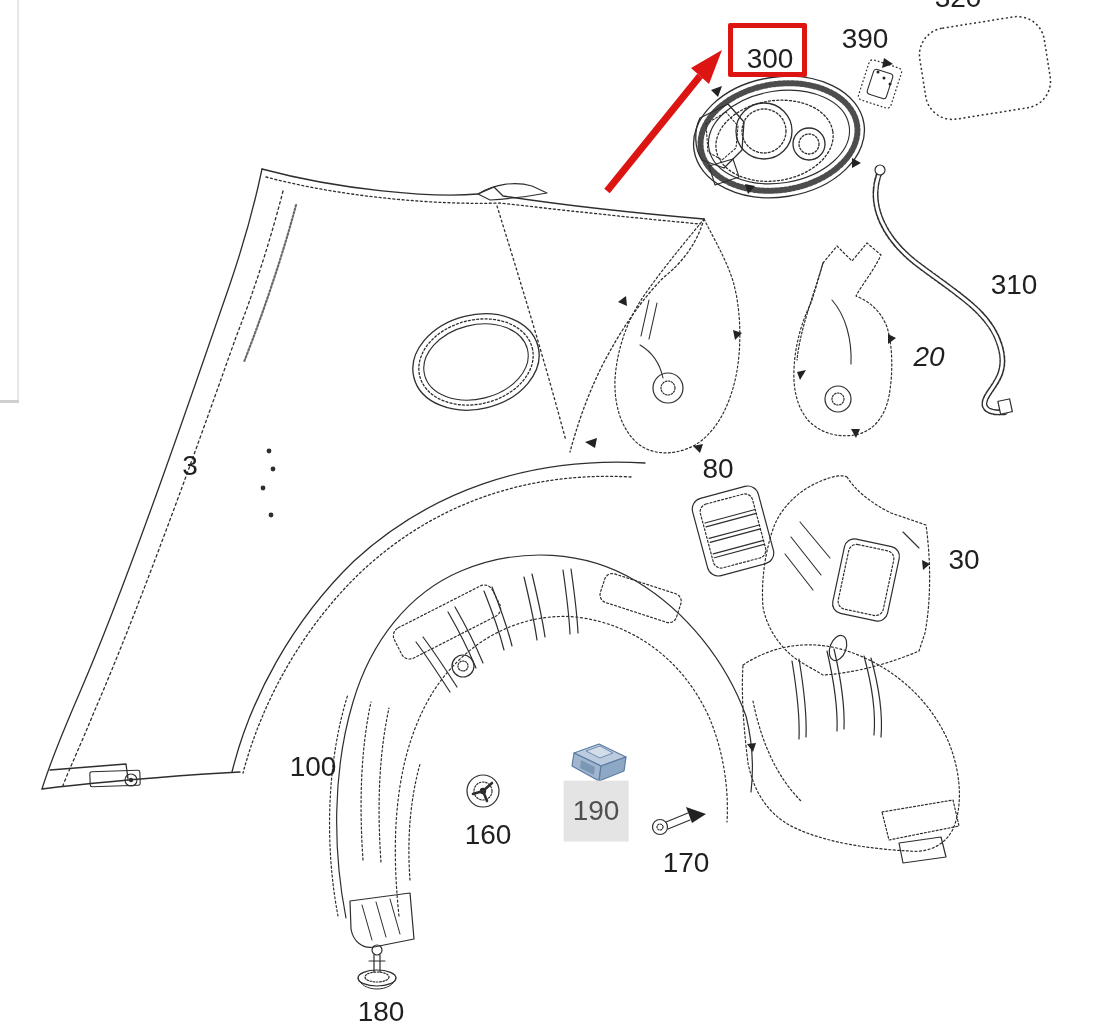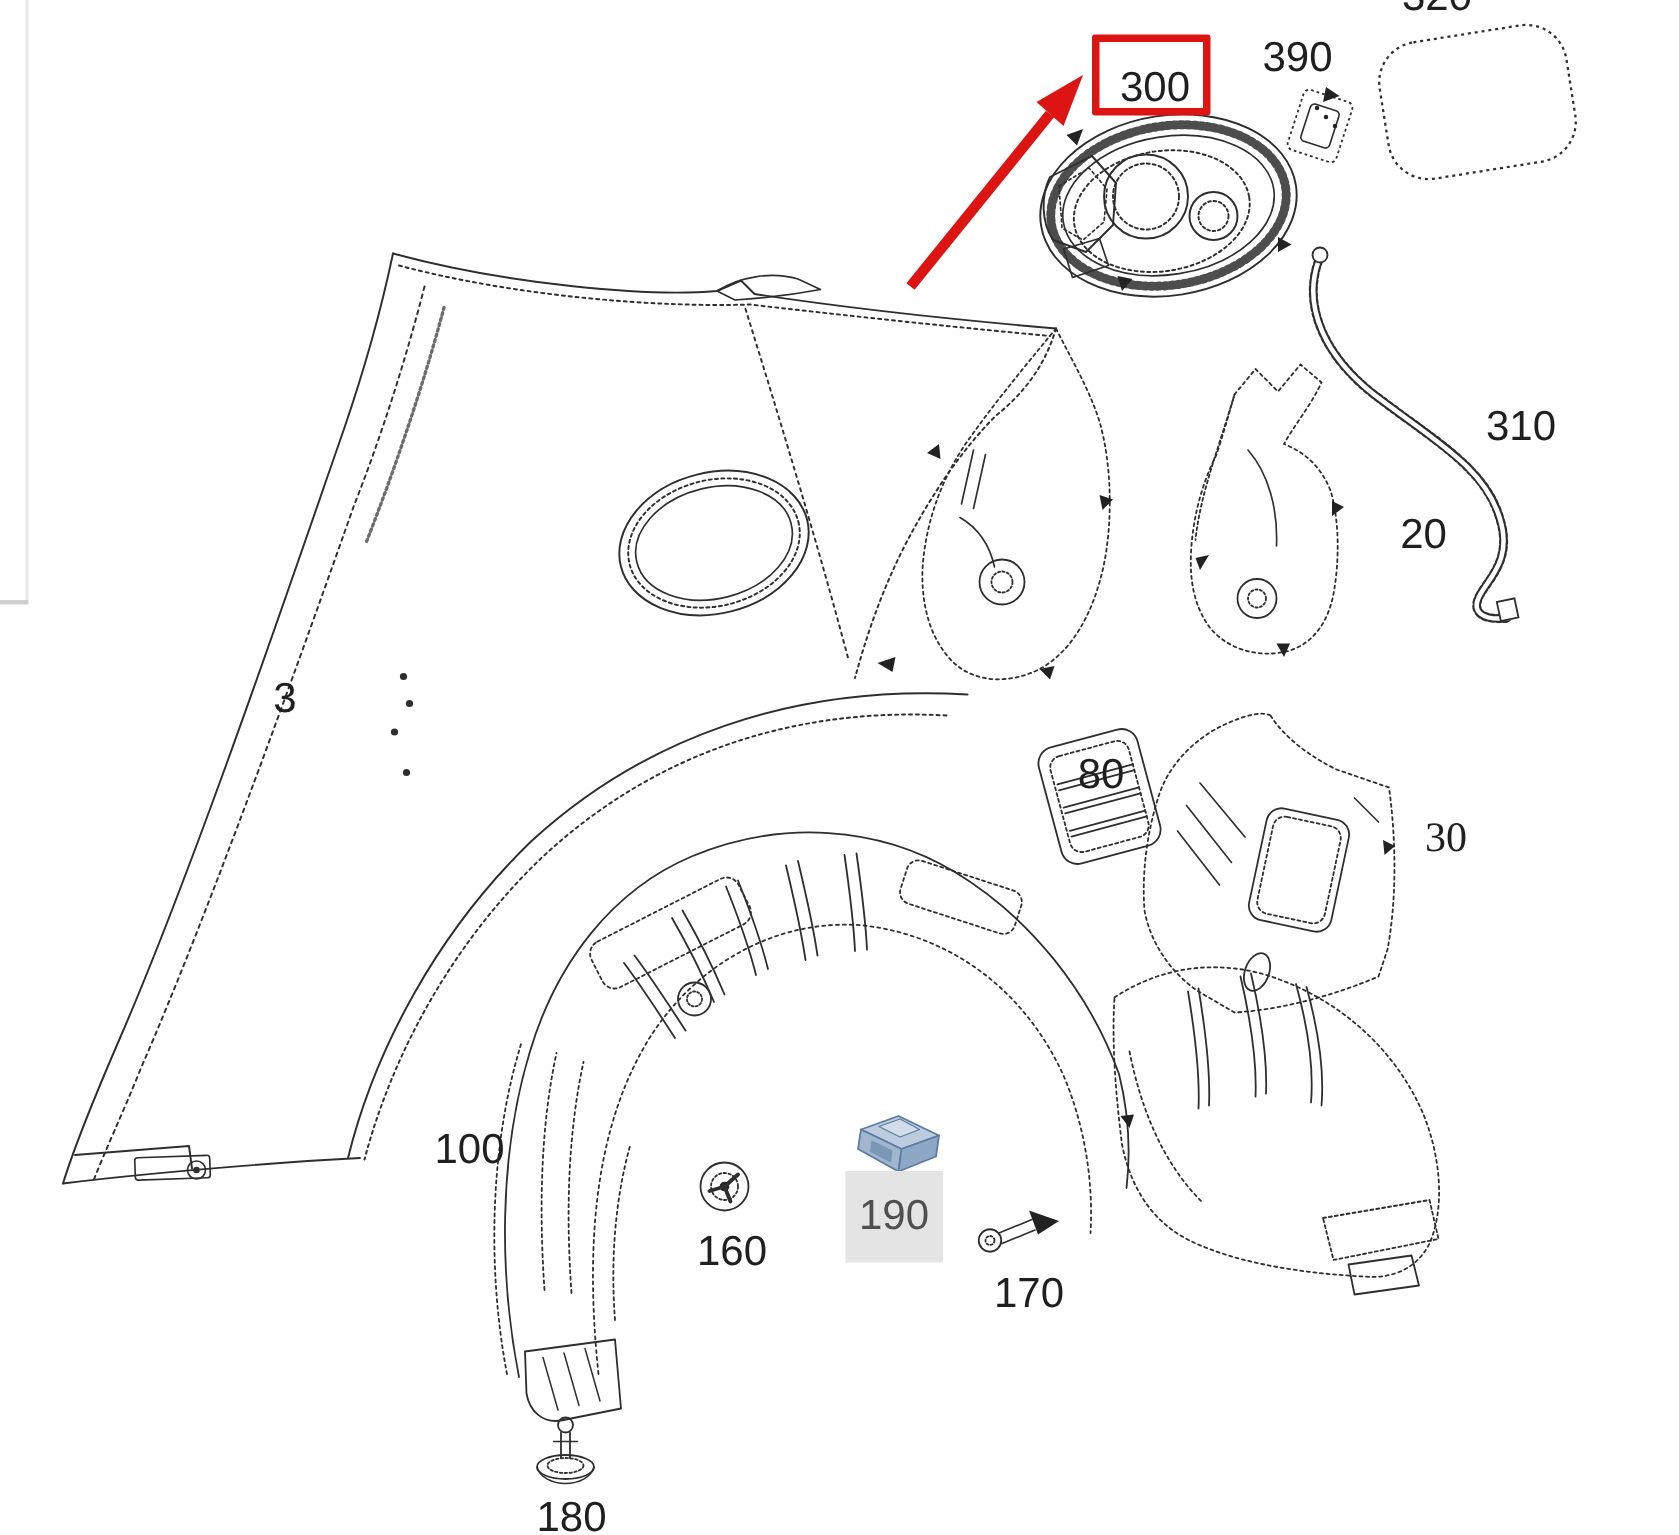--- a/index.html
+++ b/index.html
@@ -205,23 +205,23 @@
     <g>
       <line x1="607" y1="191" x2="700" y2="76" stroke="#dc1412" stroke-width="7"></line>
       <polygon points="722,50 709,84 691,68" fill="#dc1412"></polygon>
     </g>
   </svg>
 
   <div id="highlight-box" style="left: 728px; top: 23px; width: 79px; height: 54px;"></div>
 
   <div id="label-layer">
       <div class="part-label" style="left: 190px; top: 466px;">3</div>
-      <div class="part-label" style="left: 949px; top: 357px;">20</div>
-      <div class="part-label" style="left: 964px; top: 560px; font-family: Liberation Serif, serif;">30</div>
-      <div class="part-label" style="left: 734px; top: 469px; margin-top: 48px;">80</div>
+      <div class="part-label" style="left: 929px; top: 357px; font-style: italic;">20</div>
+      <div class="part-label" style="left: 964px; top: 560px;">30</div>
+      <div class="part-label" style="left: 718px; top: 469px;">80</div>
       <div class="part-label" style="left: 313px; top: 767px;">100</div>
       <div class="part-label" style="left: 488px; top: 835px;">160</div>
       <div class="part-label" style="left: 686px; top: 863px;">170</div>
       <div class="part-label" style="left: 381px; top: 1012px;">180</div>
       <div class="part-label highlighted" style="left: 596px; top: 811px;">190</div>
       <div class="part-label" style="left: 770px; top: 59px;">300</div>
       <div class="part-label" style="left: 1014px; top: 258px; margin-top: 27px;">310</div>
       <div class="part-label" style="left: 958px; top: -2px;">320</div>
       <div class="part-label" style="left: 865px; top: 39px;">390</div>
     </div>

